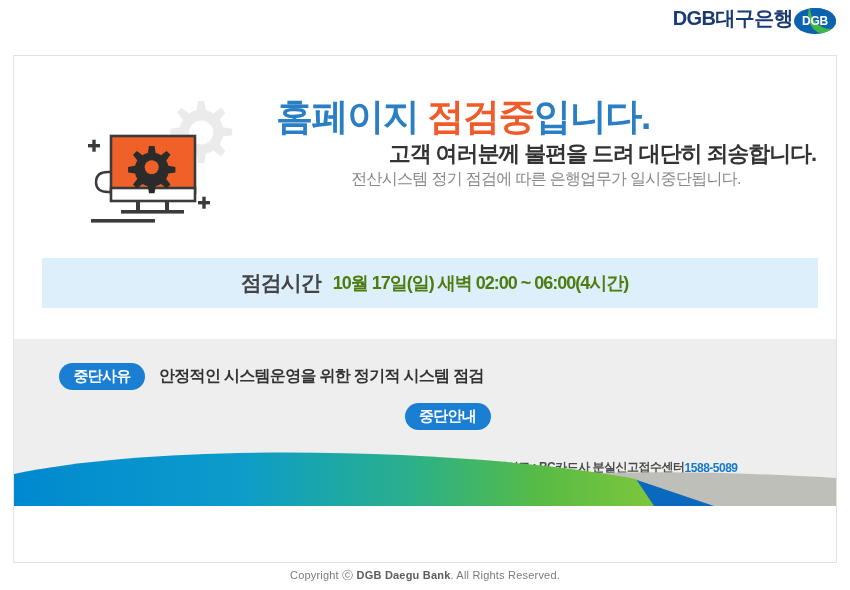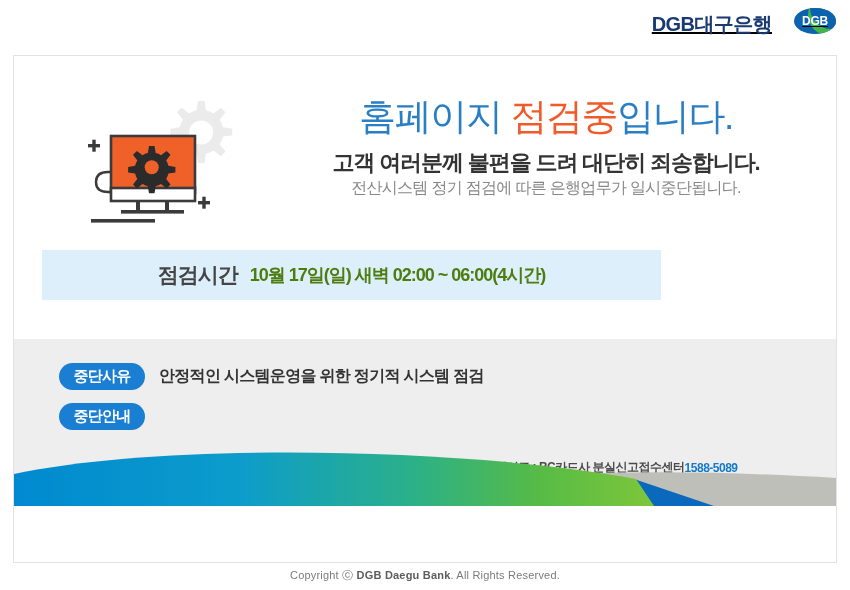--- a/index.html
+++ b/index.html
@@ -19,23 +19,22 @@
   #header {
     position: absolute;
     left: 0; top: 0;
     width: 850px; height: 48px;
     background: #ffffff;
   }
   #brand-logo {
     position: absolute;
     right: 14px; top: 8px;
     display: flex;
-    align-items: flex-end;
-    gap: 22px;
-    text-decoration: underline;
+    align-items: flex-start;
+    gap: 1px;
   }
   #brand-wordmark {
     font-size: 20px;
     font-weight: bold;
     color: #1a3a72;
     letter-spacing: -0.6px;
     line-height: 1;
   }
   #brand-mark {
     width: 42px; height: 26px;
@@ -91,54 +90,54 @@
     left: 50px; top: 28px;
     width: 190px; height: 155px;
   }
   #hero-text {
     position: absolute;
     left: 262px; top: 40px;
     width: 540px;
   }
   #headline {
     font-size: 37px;
-    font-weight: normal;
+    font-weight: bold;
     letter-spacing: -1.4px;
     line-height: 1.15;
     white-space: nowrap;
-    text-align: center;
+    text-align: left;
   }
   .hl-blue  { color: #2a7ec4; }
   .hl-orange{ color: #f15a29; }
   #subheadline {
-    margin-top: 9px;
     font-size: 22px;
     font-weight: bold;
     color: #333333;
     letter-spacing: -1.1px;
     white-space: nowrap;
-    text-align: center;
+    text-align: right;
   }
   #description {
     font-size: 16px;
     color: #888888;
     letter-spacing: -0.7px;
     white-space: nowrap;
     text-align: center;
   }
 
   
   #time-banner {
     position: absolute;
-    left: 28px; top: 194px;
-    width: 619px; height: 50px;
+    left: 28px; top: 202px;
+    width: 767px; height: 50px;
     background: #ddeffb;
     display: flex;
     align-items: center;
     justify-content: center;
+    padding-left: 9px;
   }
   #time-banner-label {
     font-size: 21px;
     font-weight: bold;
     color: #444444;
     letter-spacing: -1px;
   }
   #time-banner-value {
     font-size: 18px;
     font-weight: bold;
@@ -153,21 +152,21 @@
     left: 0; top: 283px;
     width: 822px; height: 167px;
     background: #eeeeee;
   }
   .info-row {
     display: flex;
     align-items: center;
     margin-left: 45px;
   }
   #info-row-reason { margin-top: 24px; }
-  #info-row-notice { margin-top: 13px; }
+  #info-row-notice { margin-top: 13px; flex-direction: column; }
 
   .info-badge {
     flex: 0 0 auto;
     width: 86px;
     height: 27px;
     border-radius: 14px;
     background: #1a7fd3;
     color: #ffffff;
     font-size: 15px;
     font-weight: bold;

